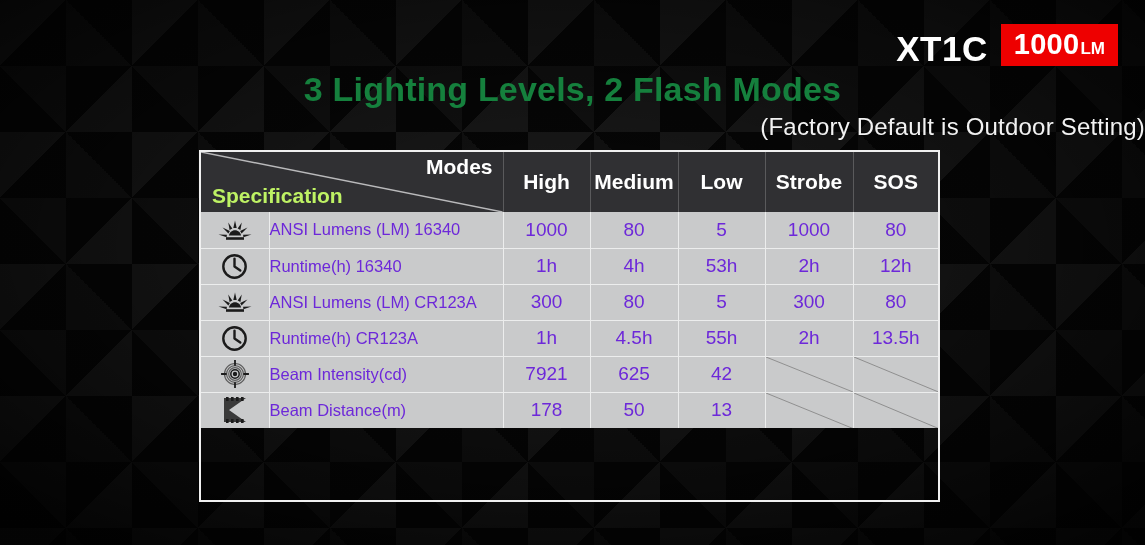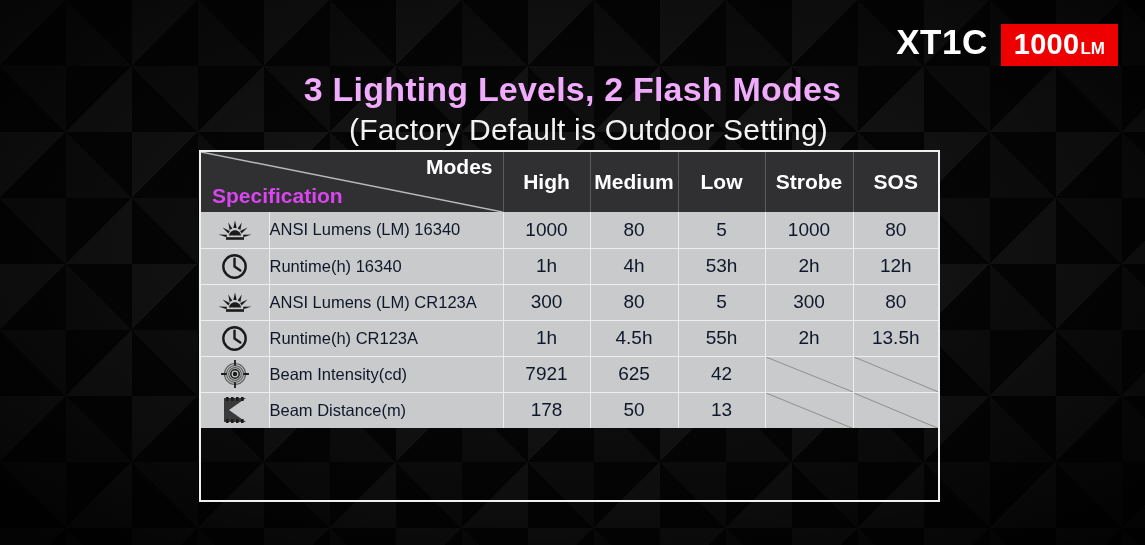--- a/index.html
+++ b/index.html
@@ -25,50 +25,50 @@
   #bg-vignette {
     position:absolute; inset:0;
     background:radial-gradient(ellipse 70% 70% at 50% 45%, rgba(0,0,0,0) 0%, rgba(0,0,0,0.55) 70%, rgba(0,0,0,0.85) 100%);
   }
 
   #stage { position:absolute; inset:0; }
 
   
   #model-row {
     position:absolute; right:27px; top:24px;
-    display:flex; align-items:flex-start; gap:13px;
+    display:flex; align-items:flex-end; gap:13px;
   }
   #model-name {
     color:#ffffff;
     font-size:35px; font-weight:bold;
     letter-spacing:0.5px;
     line-height:1;
   }
   #lumen-badge {
     background:#ee0000;
     padding:6px 13px 7px 13px;
     display:flex; align-items:baseline;
     line-height:1;
   }
   #lumen-value { color:#fff; font-size:29px; font-weight:bold; letter-spacing:0.3px; }
   #lumen-unit  { color:#fff; font-size:17px; font-weight:bold; margin-left:1px; }
 
   
   #headline {
     position:absolute; top:70px; left:0; right:0;
     text-align:center;
-    color:#f0abfc;
+    color:#15803d;
     font-size:34px; font-weight:bold;
     letter-spacing:0.2px;
   }
   #subheadline {
     position:absolute; top:113px; left:0; right:0;
-    text-align:center;
+    text-align:right;
     color:#f2f2f2;
-    font-size:30px;
+    font-size:24px;
     letter-spacing:0.2px;
     padding-left:32px;
   }
 
   
   #spec-table {
     position:absolute;
     left:201px; top:152px;
     width:737px;
     border-collapse:collapse;
@@ -93,27 +93,27 @@
     padding:0;
     border-right:1px solid #5a5a5c;
   }
   #corner-diag { position:absolute; inset:0; width:100%; height:100%; }
   #mode-label {
     position:absolute; right:10px; top:3px;
     font-size:21px; font-weight:bold; color:#fff;
   }
   #spec-label {
     position:absolute; left:11px; bottom:4px;
-    font-size:21px; font-weight:bold; color:#d946ef;margin-top:7px;
+    font-size:21px; font-weight:bold; color:#bef264;margin-top:7px;
   }
 
   
   tbody td {
     background:#c9cacb;
-    color:#0f172a;
+    color:#6d28d9;
     height:36px;
     border-right:1px solid #eceded;
     border-bottom:1px solid #eceded;
     font-size:17px;
     vertical-align:middle;
   }
   tbody tr:last-child td { border-bottom:none; }
   tbody td:last-child { border-right:none; }
 
   td.icon-cell { width:68px; text-align:center; padding-top:2px; }

